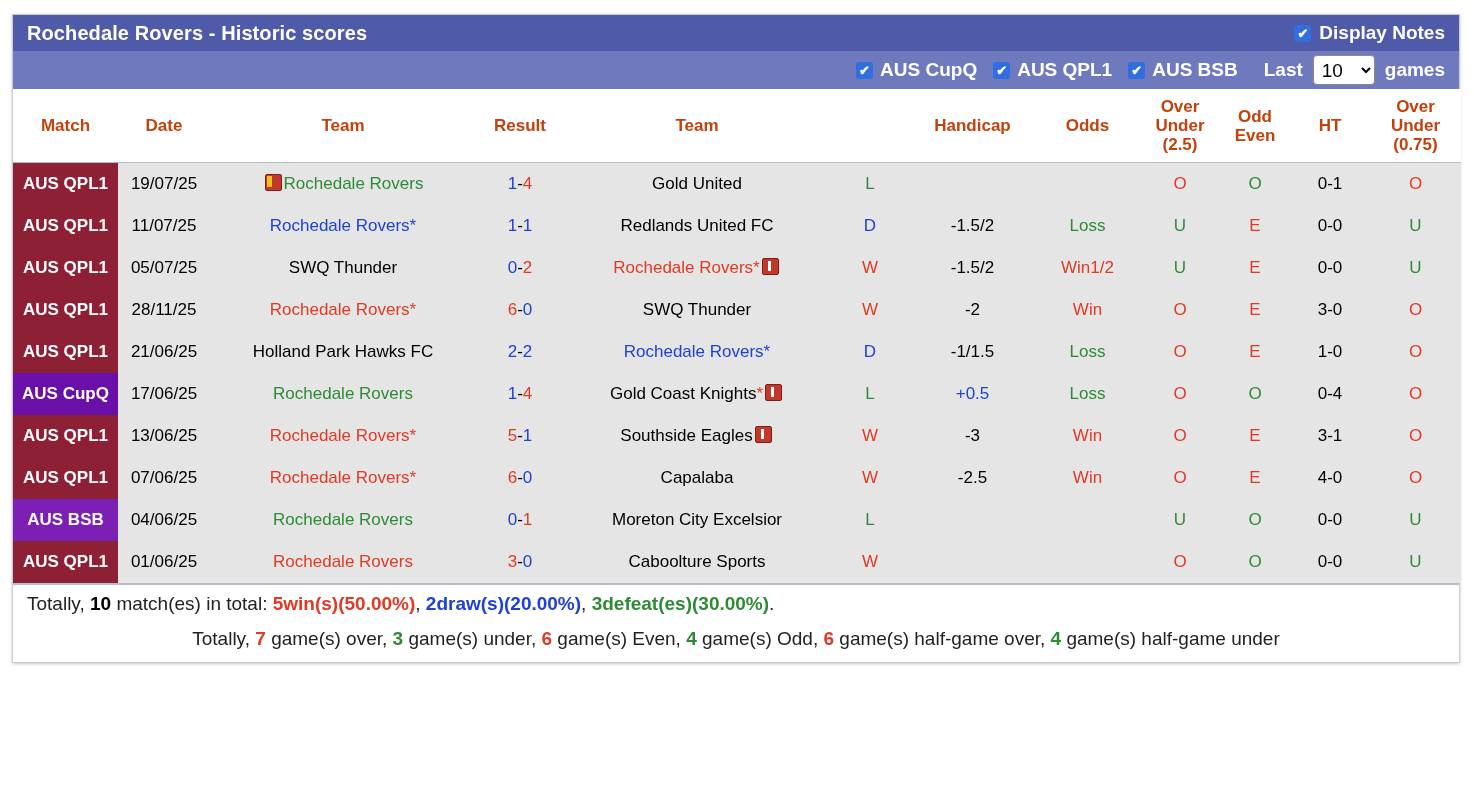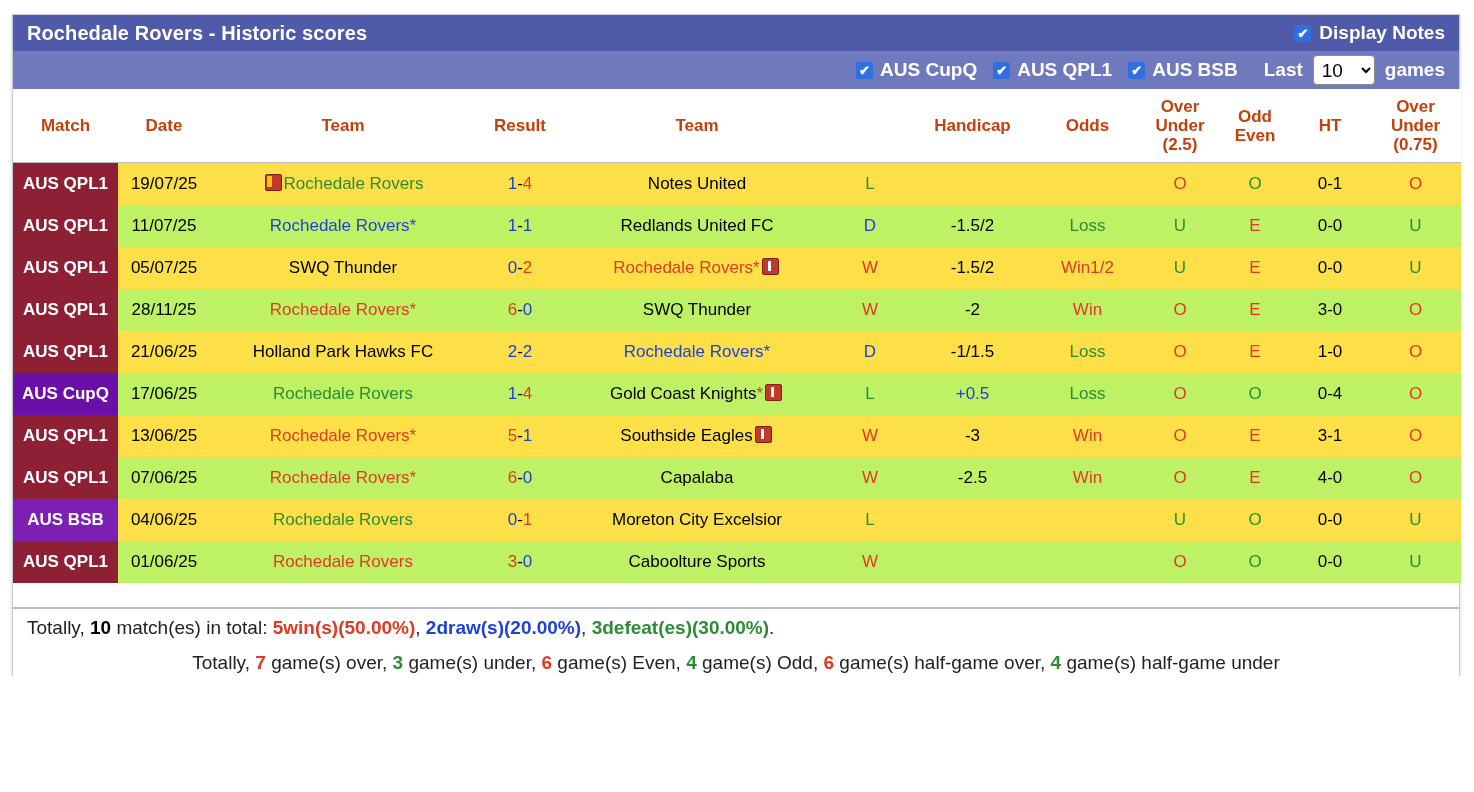--- a/index.html
+++ b/index.html
@@ -107,22 +107,22 @@
     border-bottom: 1px solid #b9bcc4;
   }
   td {
     font-size: 17px;
     padding: 3px 4px;
     text-align: center;
     vertical-align: middle;
     height: 42px;
     box-sizing: border-box;
   }
-  tr.row-a td { background: #fde047; }
-  tr.row-b td { background: #bef264; }
+  tr.row-a td { background: #e5e5e5; }
+  tr.row-b td { background: #e5e5e5; }
   td.league {
     color: #ffffff;
     font-weight: bold;
     font-size: 17px;
     line-height: 1.05;
     padding: 2px 2px;
   }
   .lg-qpl1 { background: #8e2036 !important; }
   .lg-cupq { background: #6a0fa8 !important; }
   .lg-bsb  { background: #7b1fb5 !important; }
@@ -154,21 +154,20 @@
     left: 1px; top: 1px;
     width: 5px; height: 11px;
     background: #f0c419;
   }
   .team-cell { white-space: nowrap; }
   
   .summary {
     border-top: 2px solid #b9bcc4;
     padding: 8px 14px 10px 14px;
     background: #ffffff;
-    margin-top: 24px;
   }
   .summary p {
     margin: 0 0 13px 0;
     font-size: 19px;
     color: #222;
   }
   .summary p:last-child { margin-bottom: 2px; text-align: center; }
   .summary b { font-weight: bold; }
 </style>
 </head>
@@ -233,21 +232,21 @@
           <th>HT</th>
           <th>Over Under (0.75)</th>
         </tr>
       </thead>
       <tbody id="tbody">
           <tr class="row-a">
             <td class="league lg-qpl1">AUS QPL1</td>
             <td>19/07/25</td>
             <td class="team-cell"><span class="card card-yr"></span><span class="c-green">Rochedale Rovers</span></td>
             <td><span class="c-blue">1</span><span class="c-black">-</span><span class="c-red">4</span></td>
-            <td class="team-cell"><span class="c-black">Notes United</span></td>
+            <td class="team-cell"><span class="c-black">Gold United</span></td>
             <td class="c-green">L</td>
             <td class="c-black"></td>
             <td class="c-black"></td>
             <td class="c-red">O</td>
             <td class="c-green">O</td>
             <td class="c-black">0-1</td>
             <td class="c-red">O</td>
           </tr>
           <tr class="row-b">
             <td class="league lg-qpl1">AUS QPL1</td>

